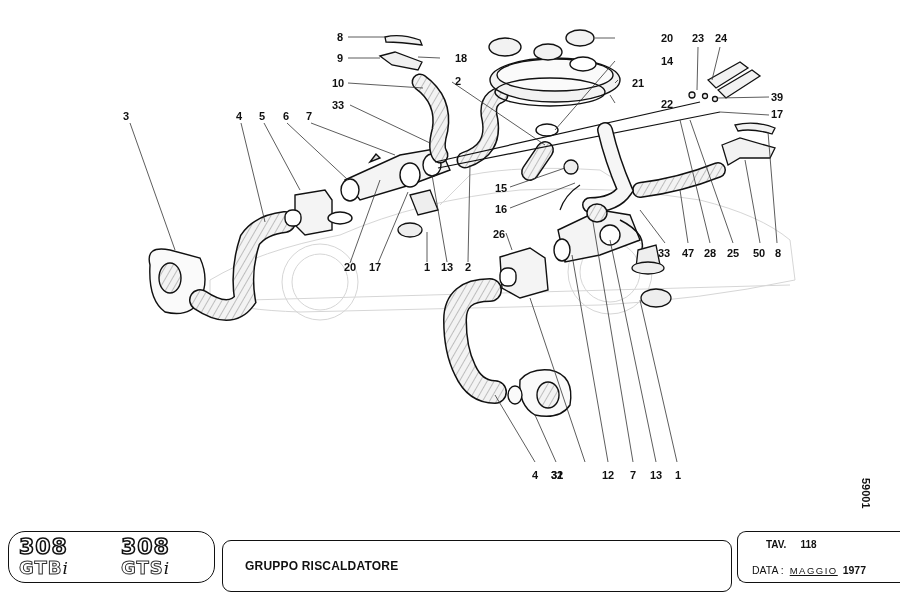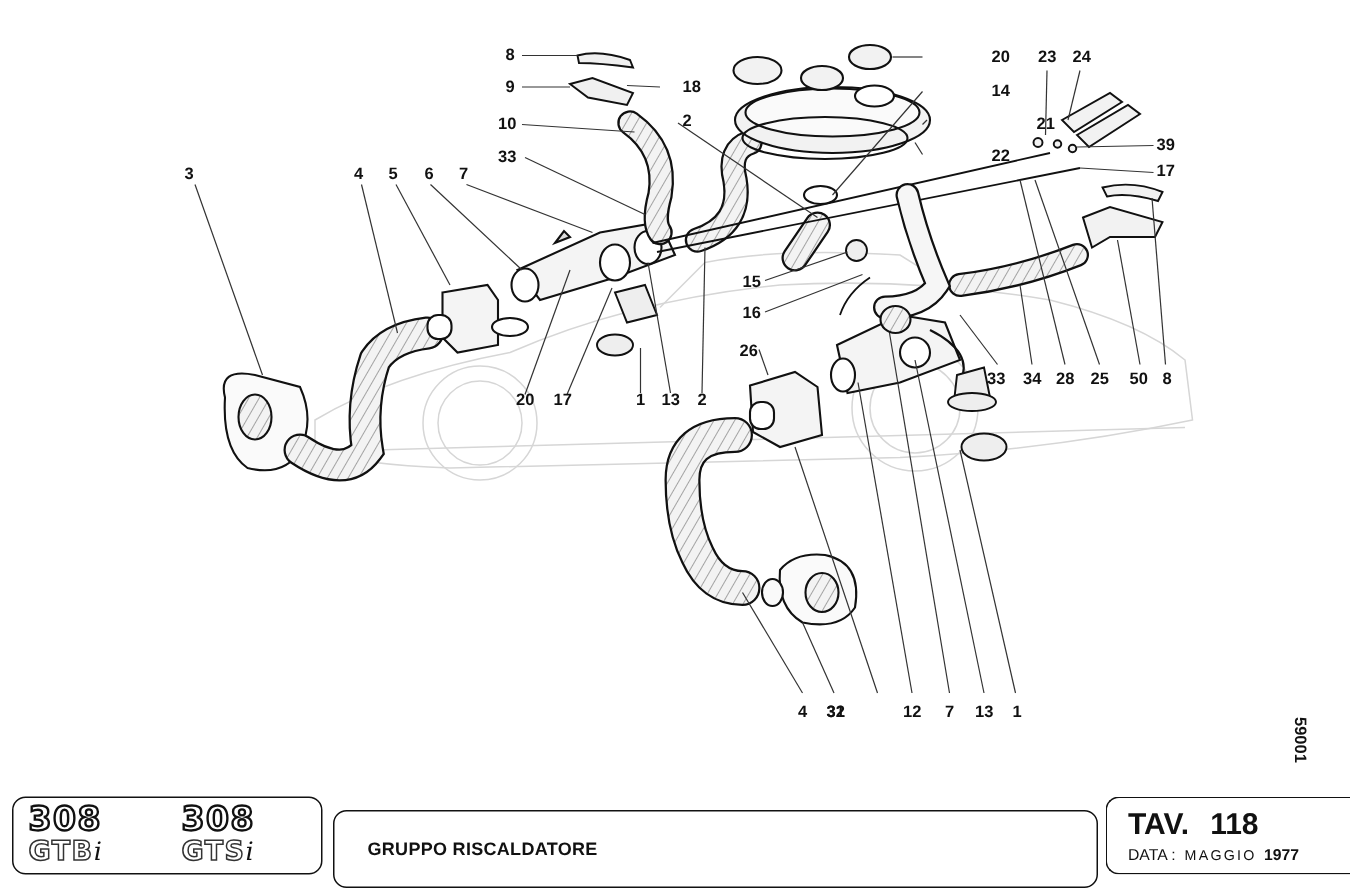--- a/index.html
+++ b/index.html
@@ -1,27 +1,27 @@
 <!DOCTYPE html>
 <html><head>
 <meta charset="utf-8">
 <style>
   html,body{margin:0;padding:0;background:#ffffff;}
   body{width:900px;height:597px;position:relative;overflow:hidden;font-family:"Liberation Sans",sans-serif;color:#111;}
   #drawing{position:absolute;left:0;top:0;width:900px;height:520px;}
   .lbl{position:absolute;font-family:"Liberation Sans",sans-serif;font-weight:bold;font-size:11px;color:#111;line-height:1;white-space:nowrap;}
   .box{position:absolute;border:1.6px solid #111;border-radius:9px;background:#fff;}
-  #logo-box{left:8px;top:531px;width:205px;height:50px;}
+  #logo-box{left:8px;top:531px;width:205px;height:50px;border-radius:17px;}
   #title-box{left:222px;top:540px;width:508px;height:50px;}
   #info-box{left:737px;top:531px;width:170px;height:50px;border-right:none;border-radius:9px 0 0 9px;}
   .title-text{position:absolute;left:22px;top:18px;font-weight:bold;font-size:12px;letter-spacing:0.2px;}
-  .tav{position:absolute;left:14px;top:7px;font-size:20px;font-weight:bold;}
+  .tav{position:absolute;left:28px;top:7px;font-size:10px;font-weight:bold;}
   .tav .num{margin-left:14px;}
   .data-line{position:absolute;left:14px;top:32px;font-size:10.5px;}
-  .data-line .month{letter-spacing:1.5px;font-size:9.5px;margin-left:6px;}
+  .data-line .month{letter-spacing:1.5px;font-size:9.5px;margin-left:6px;text-decoration:underline;}
   .data-line .year{font-weight:bold;margin-left:2px;}
   .logo{position:absolute;font-family:"DejaVu Sans",sans-serif;font-weight:bold;}
   .logo-num{font-size:22px;color:#fff;-webkit-text-stroke:1.6px #111;letter-spacing:1px;line-height:1;}
   .logo-mod{font-size:18px;color:#fff;-webkit-text-stroke:1px #333;letter-spacing:1px;line-height:1;}
   .logo-i{font-style:italic;font-family:"DejaVu Serif",serif;font-weight:normal;font-size:17px;color:#111;}
   #sheet-code{position:absolute;left:872px;top:478px;font-size:11px;font-weight:bold;transform:rotate(90deg);transform-origin:left top;white-space:nowrap;}
 </style>
 </head>
 <body>
 
@@ -198,36 +198,36 @@
 <span class="lbl" style="left:283px;top:111px">6</span>
 <span class="lbl" style="left:306px;top:111px">7</span>
 <span class="lbl" style="left:337px;top:32px">8</span>
 <span class="lbl" style="left:337px;top:53px">9</span>
 <span class="lbl" style="left:332px;top:78px">10</span>
 <span class="lbl" style="left:332px;top:100px">33</span>
 <span class="lbl" style="left:455px;top:76px">2</span>
 <span class="lbl" style="left:455px;top:53px">18</span>
 <span class="lbl" style="left:661px;top:33px">20</span>
 <span class="lbl" style="left:661px;top:56px">14</span>
-<span class="lbl" style="left:691px;top:78px">21</span>
+<span class="lbl" style="left:632px;top:78px">21</span>
 <span class="lbl" style="left:661px;top:99px">22</span>
 <span class="lbl" style="left:692px;top:33px">23</span>
 <span class="lbl" style="left:715px;top:33px">24</span>
 <span class="lbl" style="left:771px;top:92px">39</span>
 <span class="lbl" style="left:771px;top:109px">17</span>
 <span class="lbl" style="left:495px;top:183px">15</span>
 <span class="lbl" style="left:495px;top:204px">16</span>
 <span class="lbl" style="left:493px;top:229px">26</span>
 <span class="lbl" style="left:344px;top:262px">20</span>
 <span class="lbl" style="left:369px;top:262px">17</span>
 <span class="lbl" style="left:424px;top:262px">1</span>
 <span class="lbl" style="left:441px;top:262px">13</span>
 <span class="lbl" style="left:465px;top:262px">2</span>
 <span class="lbl" style="left:658px;top:248px">33</span>
-<span class="lbl" style="left:682px;top:248px">34</span>
+<span class="lbl" style="left:682px;top:248px">47</span>
 <span class="lbl" style="left:704px;top:248px">28</span>
 <span class="lbl" style="left:727px;top:248px">25</span>
 <span class="lbl" style="left:753px;top:248px">50</span>
 <span class="lbl" style="left:775px;top:248px">8</span>
 <span class="lbl" style="left:532px;top:470px">4</span>
 <span class="lbl" style="left:551px;top:470px">32</span>
 <span class="lbl" style="left:551px;top:470px">31</span>
 <span class="lbl" style="left:602px;top:470px">12</span>
 <span class="lbl" style="left:630px;top:470px">7</span>
 <span class="lbl" style="left:650px;top:470px">13</span>

